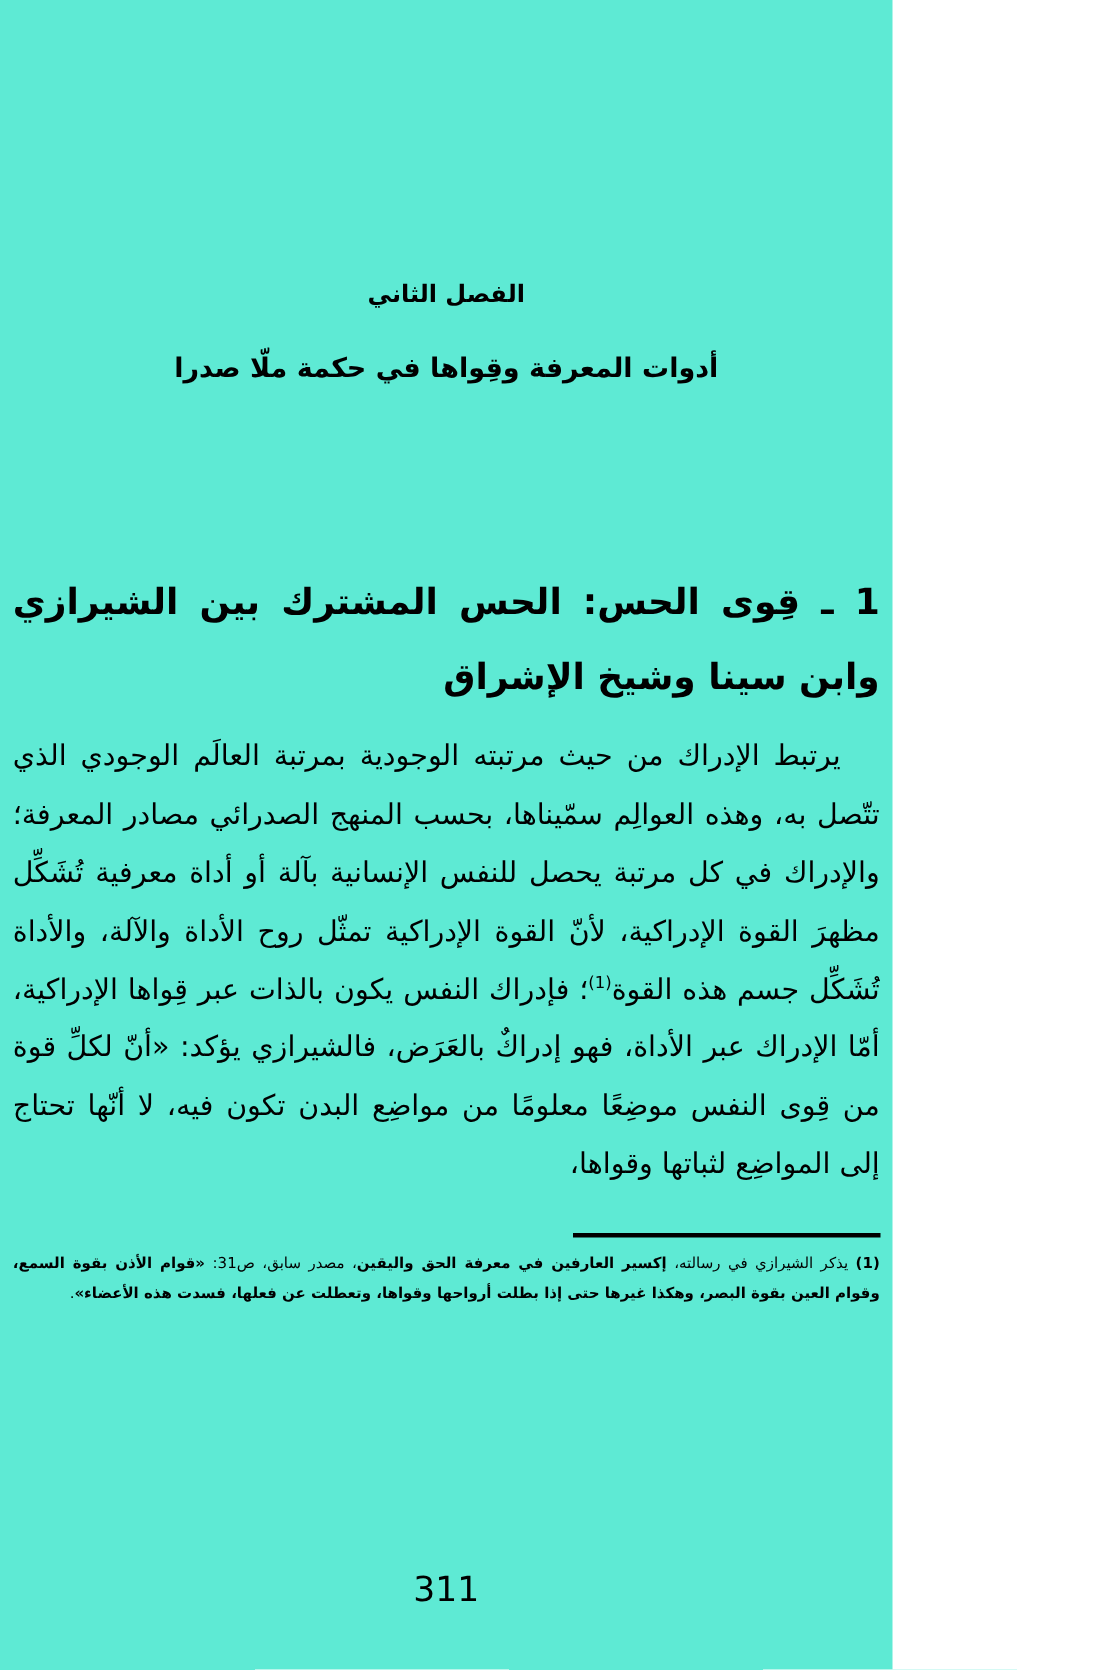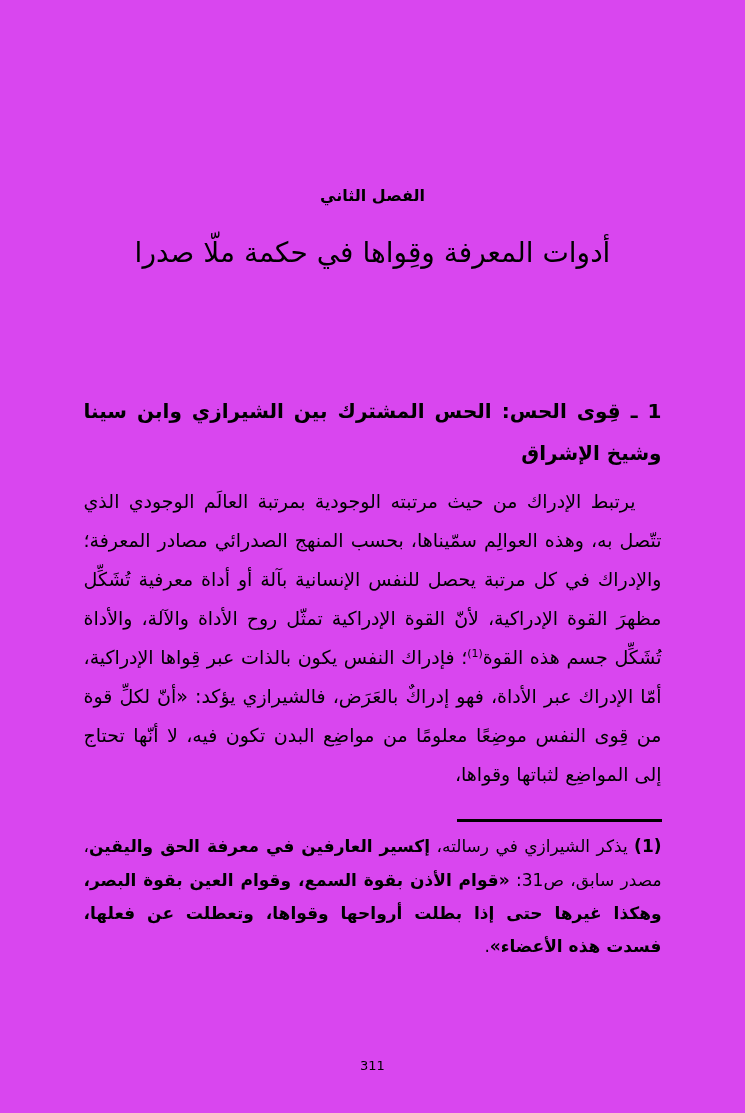--- a/index.html
+++ b/index.html
@@ -6,48 +6,48 @@
   html, body { background: #ffffff; }
   body {
     width: 745px;
     height: 1113px;
     font-family: "DejaVu Sans", sans-serif;
     color: #000;
     overflow: hidden;
   }
   .page {
     position: relative;
-    width: 745px;
+    width: 595px;
     height: 1113px;
-    background: #d946ef;
+    background: #5eead4;
     overflow: hidden;
   }
   .content {
     width: 578px;
     margin: 0 auto;
     direction: rtl;
   }
   .chapter-label {
     padding-top: 186px;
     text-align: center;
     font-weight: bold;
     font-size: 16px;
     line-height: 1.3;
   }
   .book-title {
     margin-top: 26px;
     text-align: center;
-    font-weight: normal;
-    font-size: 28px;
+    font-weight: bold;
+    font-size: 18px;
     line-height: 1.4;
   }
   .section-heading {
     margin-top: 118px;
     font-weight: bold;
-    font-size: 20px;
+    font-size: 24px;
     line-height: 2.1;
     text-align: justify;
   }
   .body-text {
     margin-top: 8px;
     font-size: 19px;
     line-height: 2.05;
     text-align: justify;
     text-indent: 26px;
   }
@@ -59,35 +59,35 @@
   .footnote-rule {
     margin-top: 26px;
     margin-left: auto;
     margin-right: 0;
     width: 205px;
     height: 3px;
     background: #000;
   }
   .footnotes {
     margin-top: 8px;
-    font-size: 17px;
+    font-size: 10px;
     line-height: 1.95;
     text-align: justify;
   }
   .footnote { margin: 0; }
   .fn-book { font-weight: bold; }
   .fn-quote { font-weight: bold; }
   .fn-marker { font-weight: bold; }
   .page-number {
     position: absolute;
     bottom: 40px;
     left: 0;
     right: 0;
     text-align: center;
-    font-size: 13px;
+    font-size: 23px;
     direction: ltr;
   }
 </style>
 </head>
 <body>
 
 <div class="page">
   <div class="content">
 
     <div class="chapter-label">الفصل الثاني</div>

